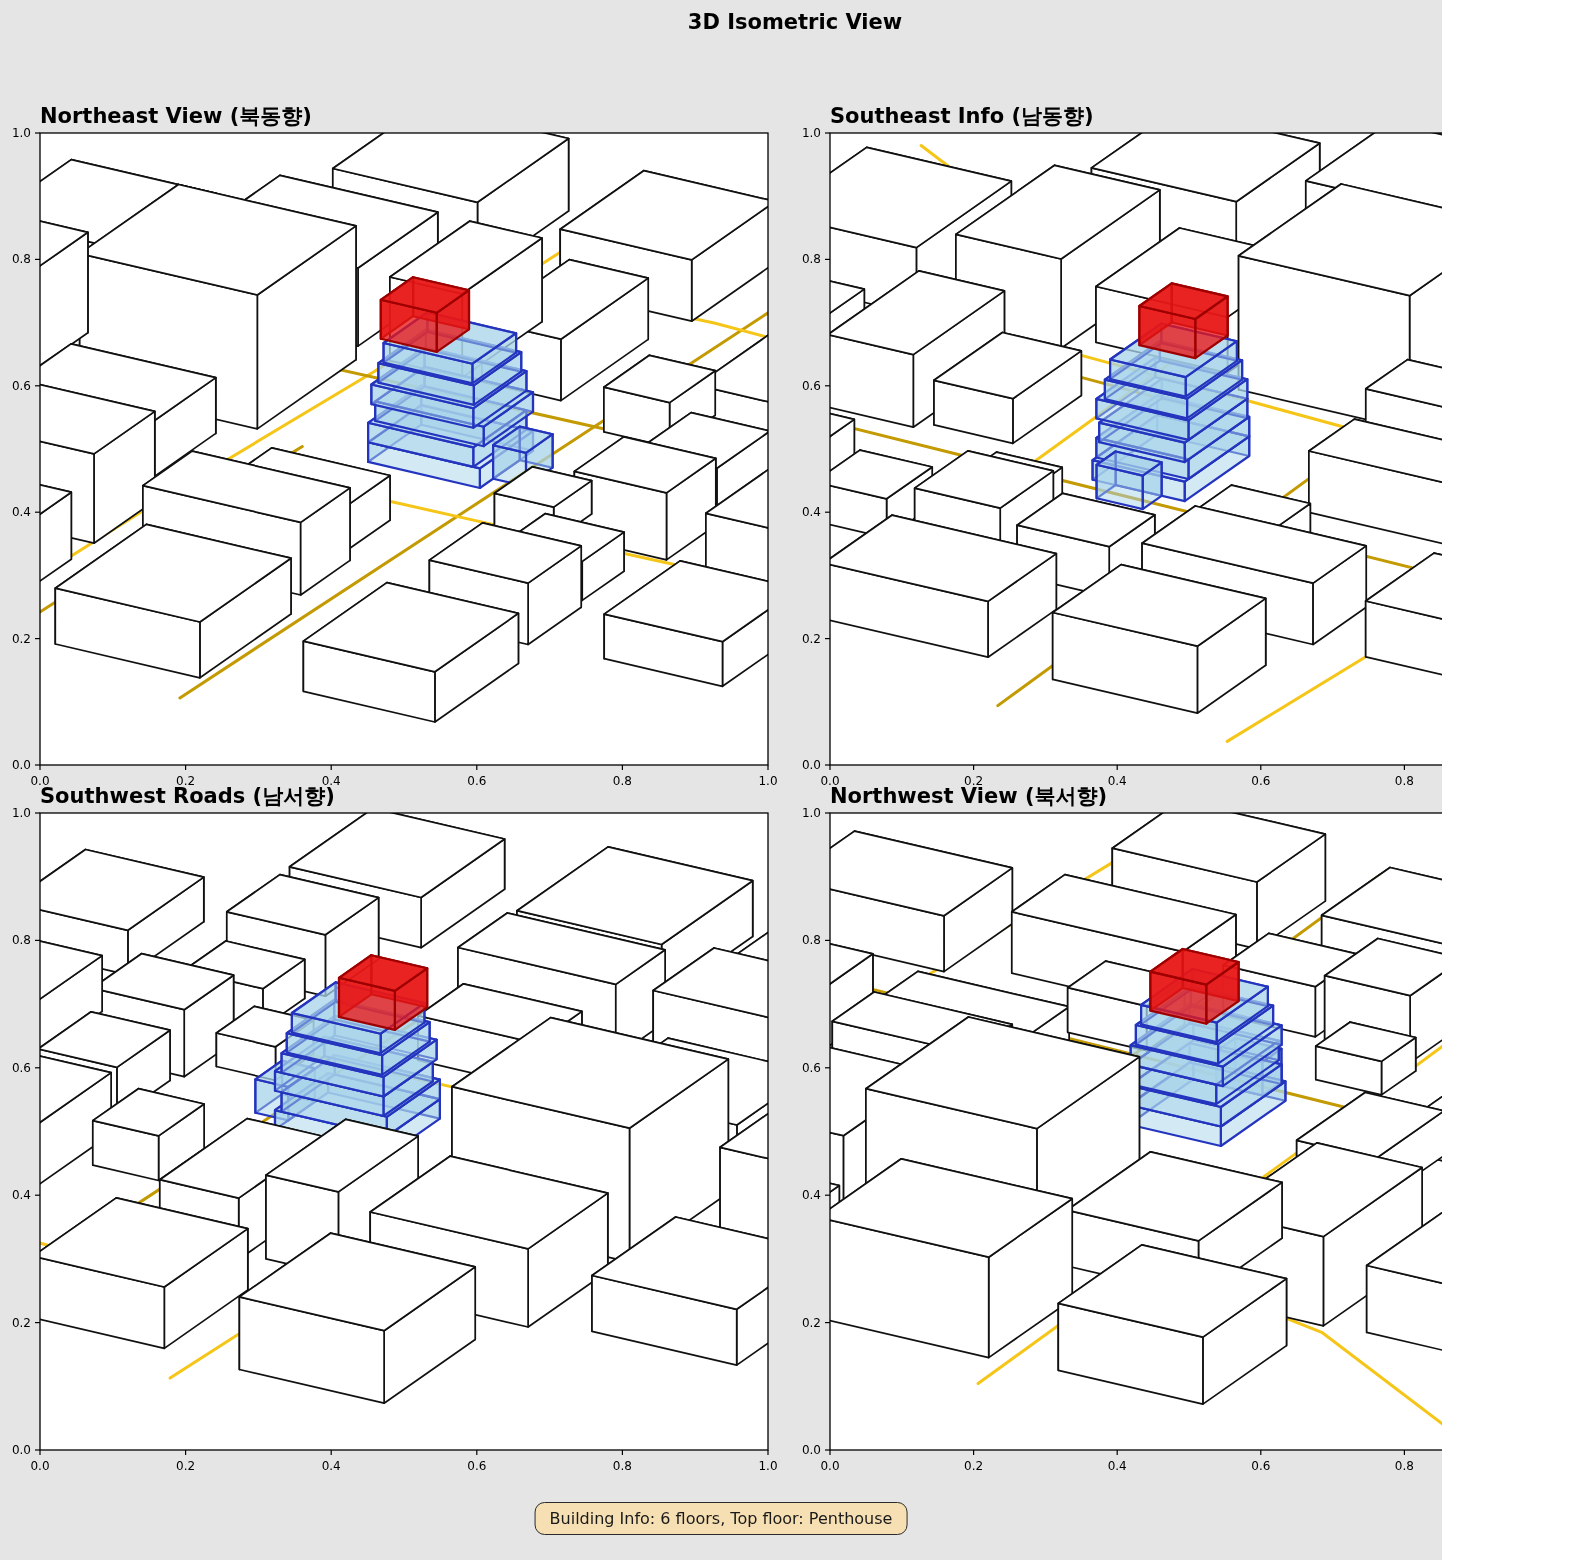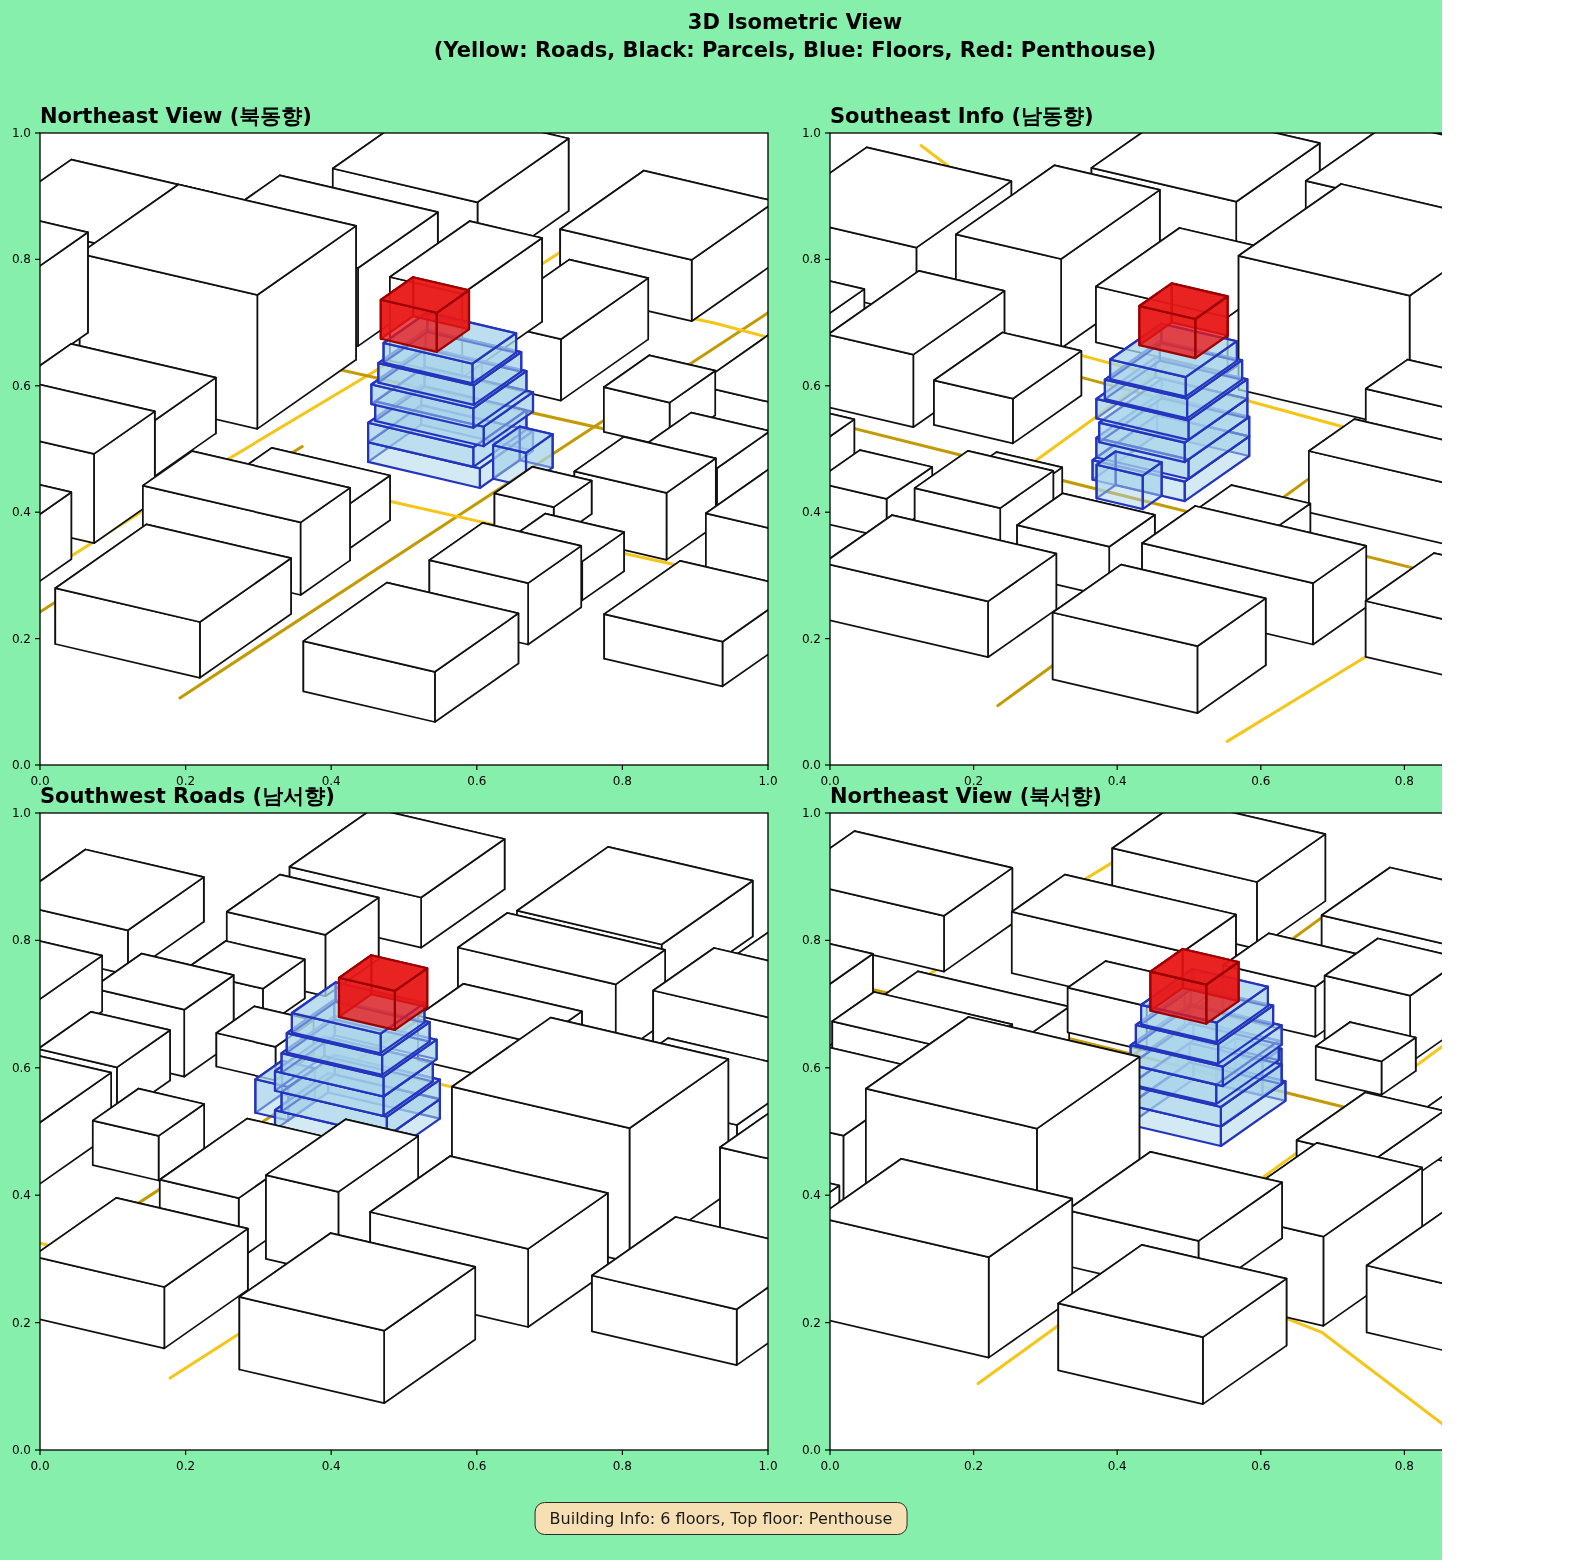--- a/index.html
+++ b/index.html
@@ -1,35 +1,34 @@
 <!DOCTYPE html>
 <html><head>
 <meta charset="utf-8">
 <style>
   html,body{margin:0;padding:0;background:#ffffff;}
   body{font-family:"DejaVu Sans","Liberation Sans",sans-serif;color:#000;}
-  #figure{position:relative;width:1442px;height:1560px;background:#86efac;overflow:hidden;}
+  #figure{position:relative;width:1442px;height:1560px;background:#e5e5e5;overflow:hidden;}
   .fig-title{position:absolute;left:0;width:1590px;text-align:center;font-weight:bold;font-size:21px;line-height:28px;}
   .sub-title{position:absolute;text-align:left;font-weight:bold;font-size:21px;height:20px;}
   svg.panel{position:absolute;display:block;}
   #badge{position:absolute;top:1502px;left:50%;transform:translateX(-50%);
          background:#F6DFB2;border:1.8px solid #2b2b2b;border-radius:10px;
          padding:6px 14px;font-size:16px;color:#1a1a1a;white-space:nowrap;text-align:center;}
 </style>
 </head>
 <body>
 
 <div id="figure">
   <div class="fig-title" style="top:8px">3D Isometric View</div>
-  <div class="fig-title" style="top:36px">(Yellow: Roads, Black: Parcels, Blue: Floors, Red: Penthouse)</div>
 
   <div class="sub-title" style="left:40px;width:728px;top:102px">Northeast View (북동향)</div>
   <div class="sub-title" style="left:830px;width:718px;top:102px">Southeast Info (남동향)</div>
   <div class="sub-title" style="left:40px;width:728px;top:782px">Southwest Roads (남서향)</div>
-  <div class="sub-title" style="left:830px;width:718px;top:782px">Northeast View (북서향)</div>
+  <div class="sub-title" style="left:830px;width:718px;top:782px">Northwest View (북서향)</div>
 
   <svg id="svg-ne" class="panel" style="left:0;top:125px" width="795" height="690">
       <defs>
         <clipPath id="clip-ne">
           <rect x="40" y="8" width="728" height="632"></rect>
         </clipPath>
       </defs>
       <rect x="40" y="8" width="728" height="632" fill="#ffffff" stroke="none"></rect>
       <g clip-path="url(#clip-ne)">
         <g>

